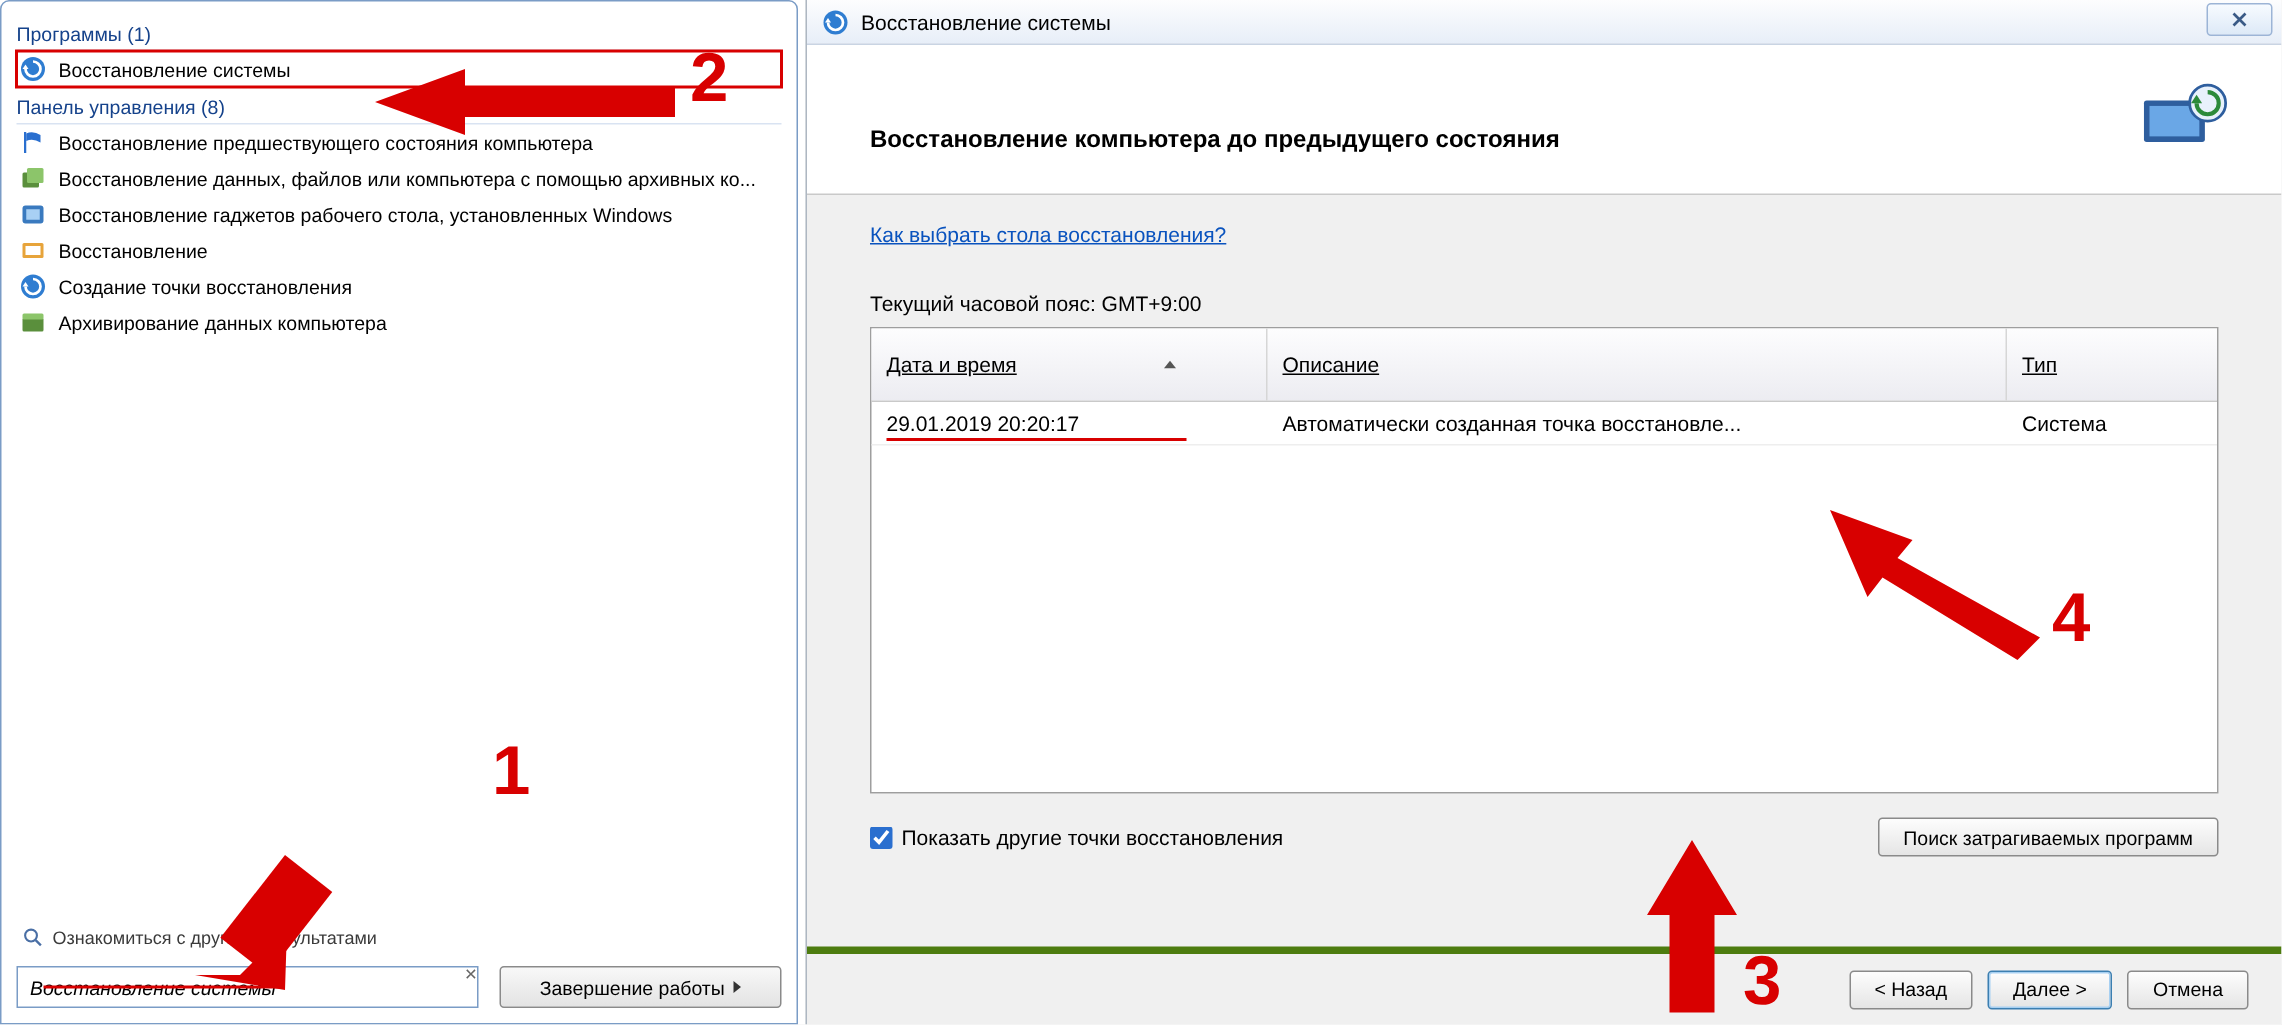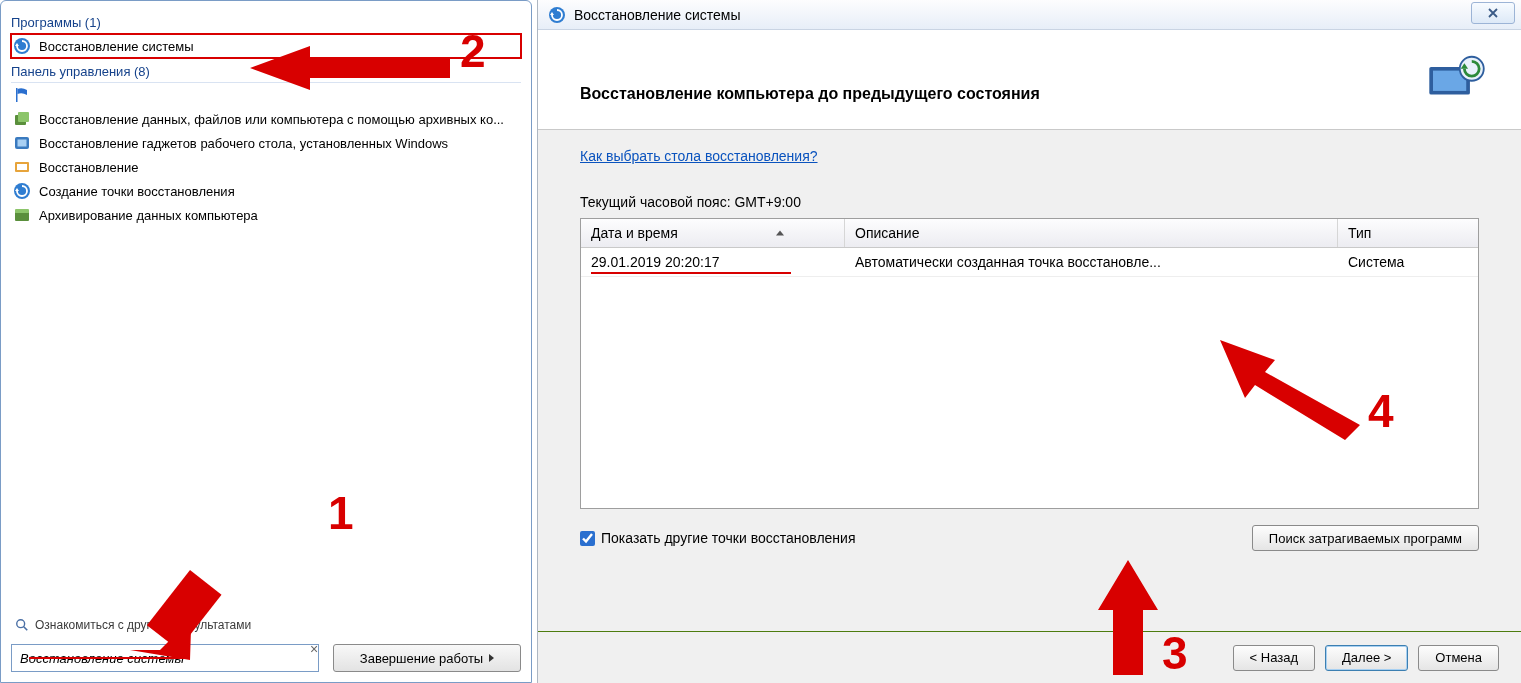--- a/index.html
+++ b/index.html
@@ -189,23 +189,24 @@
   border: 1px solid #9e9e9e;
   background: #fff;
 }
 .grid-head {
   display: flex;
   background: linear-gradient(#fdfdfe,#ececf1);
   border-bottom: 1px solid #c9c9c9;
   font-size: 14px;
 }
 .gh-cell {
-  padding: 6px 10px;
+  padding: 16px 10px;
   border-right: 1px solid #d6d6d6;
   position: relative;
+  text-decoration: underline;
 }
 .gh-cell:last-child { border-right: none; }
 .gh-cell.sorted::after {
   content: "";
   position: absolute;
   right: 60px; top: 50%;
   transform: translateY(-50%);
   width: 0; height: 0;
   border-left: 4px solid transparent;
   border-right: 4px solid transparent;
@@ -253,21 +254,21 @@
 }
 .win-btn.default {
   border: 1px solid #3c7fb1;
   box-shadow: 0 0 0 1px #a7d0f2 inset;
 }
 
 .wiz-footer {
   position: absolute;
   left: 0; right: 0; bottom: 0;
   height: 52px;
-  border-top: 1px solid #4d7c0f;
+  border-top: 5px solid #4d7c0f;
   background: #f0f0f0;
   display: flex;
   justify-content: flex-end;
   align-items: center;
   gap: 10px;
   padding-right: 22px;
 }
 
 
 .ann { position: absolute; pointer-events: none; }
@@ -302,20 +303,21 @@
 
     <div class="group-header">Панель управления (8)</div>
     <ul class="result-list">
       <li class="result-item">
         <span class="ico">
             <svg viewBox="0 0 18 18">
               <rect x="3" y="2" width="1.5" height="14" fill="#2a6fcf"></rect>
               <path d="M4.5 3 Q9 1 14 4 L14 9 Q9 6 4.5 8 Z" fill="#2a6fcf"></path>
             </svg>
           </span>
+        <span>Восстановление предшествующего состояния компьютера</span>
       </li>
       <li class="result-item">
         <span class="ico">
             <svg viewBox="0 0 18 18">
               <rect x="2" y="5" width="11" height="10" rx="1" fill="#5a8f3c"></rect>
               <rect x="5" y="2" width="11" height="10" rx="1" fill="#8cc56a"></rect>
             </svg>
           </span>
         <span>Восстановление данных, файлов или компьютера с помощью архивных ко...</span>
       </li>

